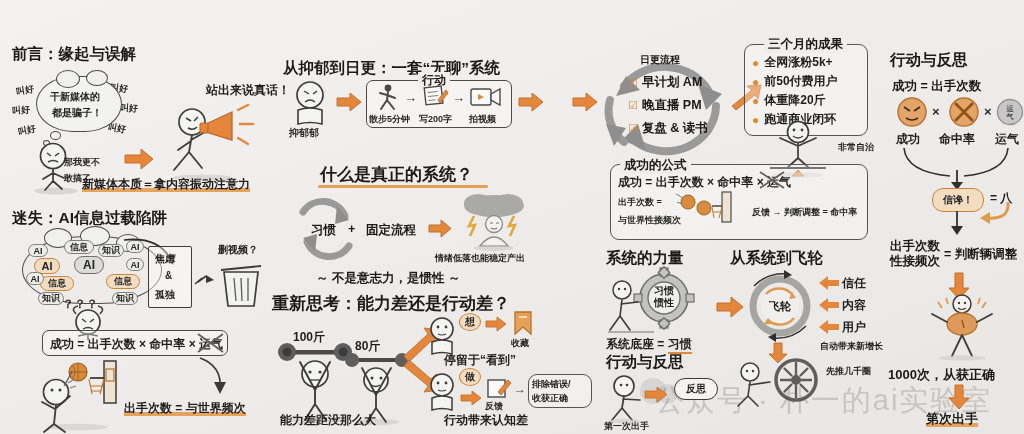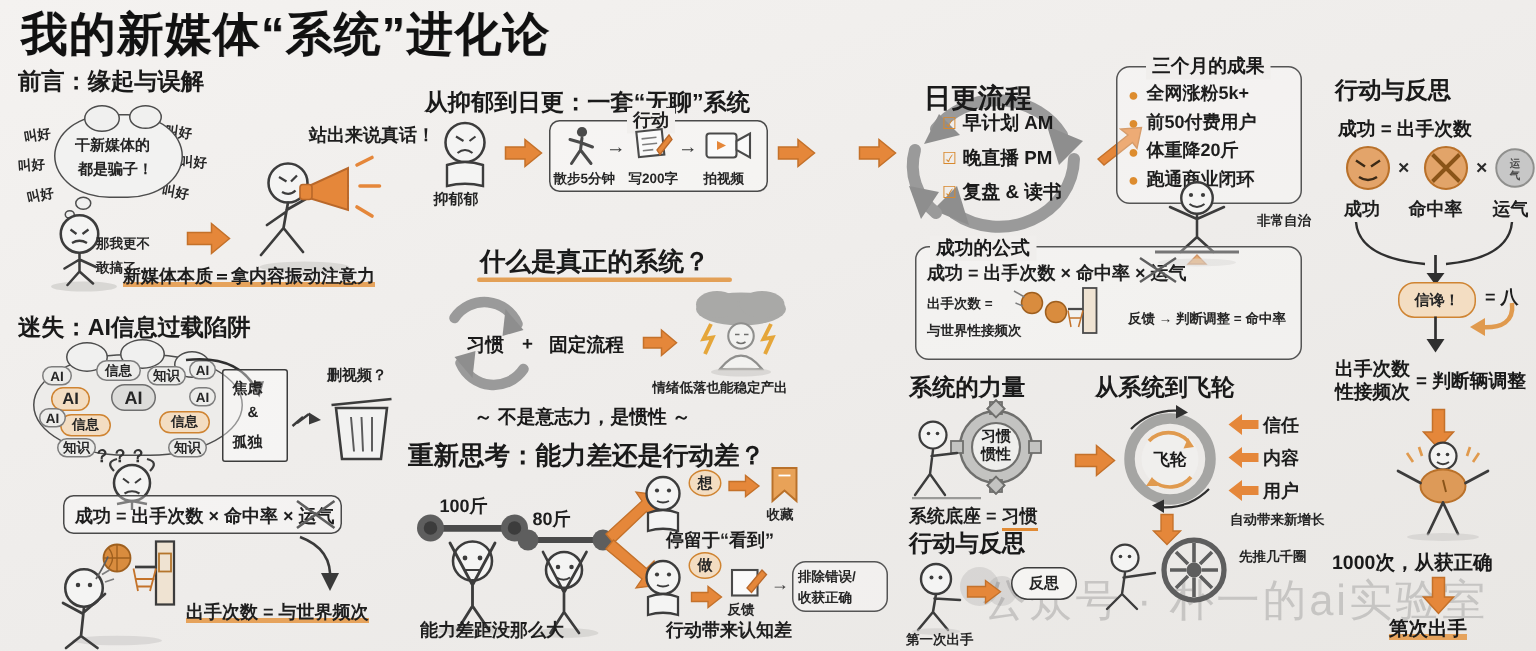--- a/index.html
+++ b/index.html
@@ -38,21 +38,20 @@
   .ck { color:#d8892e; font-size:11px; font-weight:bold; }
   .bul { color:#dd8c2e; font-size:12px; line-height:1; }
   svg { overflow:visible; display:block; }
   .ftxt { font-size:10px; font-weight:bold; fill:#1d1d1d; }
 </style>
 </head>
 <body>
 
 <div id="board">
 
-  <div class="abs main-title">我的新媒体“系统”进化论</div>
 
   <div class="wm-circ" style="left:640px;top:378px;width:26px;height:26px;"></div>
   <div class="wm-circ" style="left:658px;top:384px;width:20px;height:20px;"></div>
   <div class="watermark">公众号 · 朴一的ai实验室</div>
 
   <div class="abs sec-h" style="left:12px;top:44px;">前言：缘起与误解</div>
 
   <div class="abs lbl9" style="left:16px;top:84px;transform:rotate(-9deg);">叫好</div>
   <div class="abs lbl9" style="left:12px;top:104px;transform:rotate(-4deg);">叫好</div>
   <div class="abs lbl9" style="left:18px;top:124px;transform:rotate(-12deg);">叫好</div>
@@ -335,21 +334,21 @@
 
   <svg class="abs" style="left:600px;top:50px;" width="142" height="118" viewBox="0 0 142 118">
     <path d="M24 36 A50 46 0 0 1 108 40" stroke="#9a9a9a" stroke-width="8" fill="none" stroke-linecap="round"></path>
     <path d="M16 46 L26 26 L40 40 Z" fill="#8e8e8e"></path>
     <path d="M116 56 A50 46 0 0 1 36 92" stroke="#9a9a9a" stroke-width="8" fill="none" stroke-linecap="round"></path>
     <path d="M98 34 L122 44 L106 60 Z" fill="#8e8e8e"></path>
     <path d="M46 100 L22 90 L38 74 Z" fill="#8e8e8e"></path>
     <path d="M10 50 A46 42 0 0 0 24 92" stroke="#9a9a9a" stroke-width="8" fill="none" stroke-linecap="round"></path>
     <path d="M14 96 L6 74 L26 78 Z" fill="#8e8e8e"></path>
   </svg>
-  <div class="abs sec-h" style="left:616px;top:53px;font-size:18px;">日更流程</div>
+  <div class="abs sec-h" style="left:640px;top:53px;font-size:10px;">日更流程</div>
 
   <div class="abs" style="left:628px;top:74px;display:flex;align-items:center;gap:4px;">
     <span class="ck">☑</span>
     <span class="lbl12">早计划 AM</span>
   </div>
   <div class="abs" style="left:628px;top:97px;display:flex;align-items:center;gap:4px;">
     <span class="ck">☑</span>
     <span class="lbl12">晚直播 PM</span>
   </div>
   <div class="abs" style="left:628px;top:120px;display:flex;align-items:center;gap:4px;">

